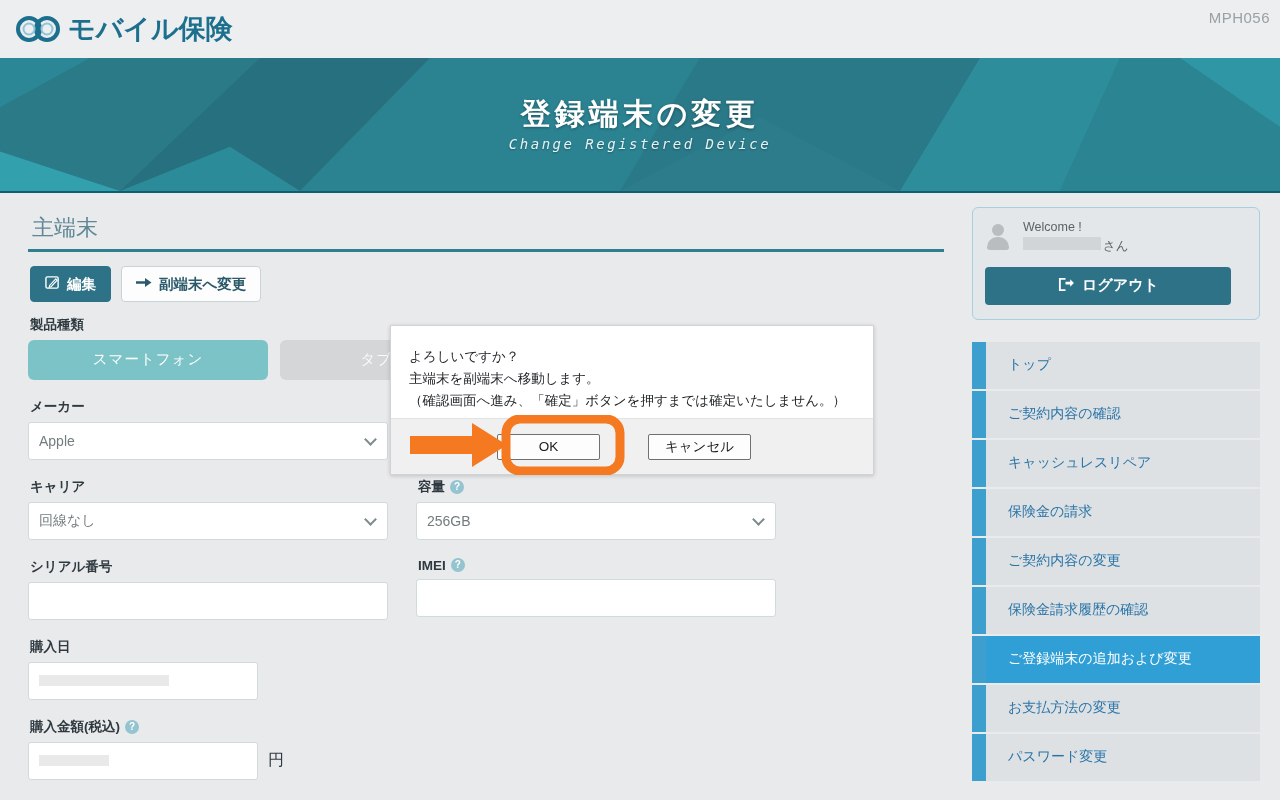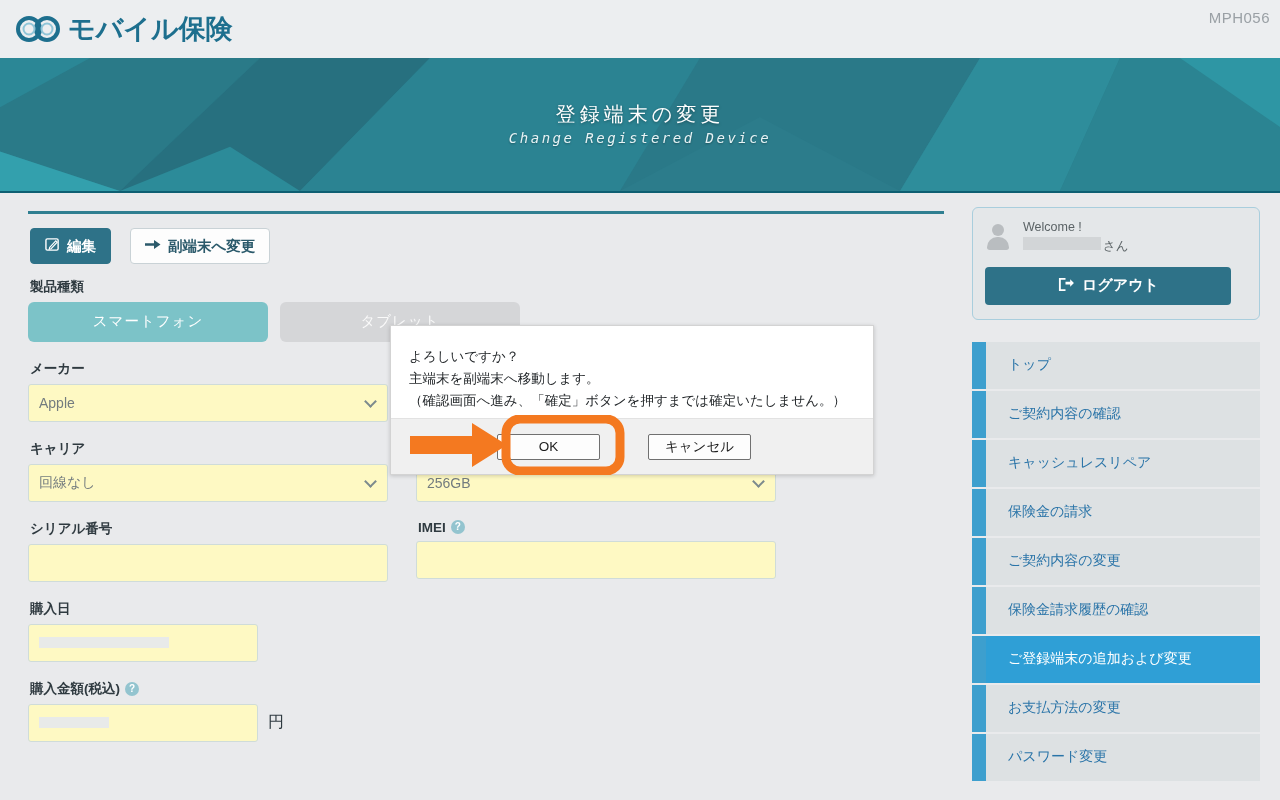--- a/index.html
+++ b/index.html
@@ -27,40 +27,40 @@
     height:135px; position:relative; overflow:hidden;
     background:#2a7e8c;
     border-bottom:2px solid #0e5f72;
   }
   #hero svg { position:absolute; inset:0; width:100%; height:100%; }
   #hero-inner {
     position:relative; z-index:2; height:100%;
     display:flex; flex-direction:column; align-items:center; justify-content:center;
   }
   #hero-title {
-    color:#ffffff; font-size:20px; font-weight:normal; letter-spacing:4px;
+    color:#ffffff; font-size:30px; font-weight:bold; letter-spacing:4px;
     text-shadow:0 1px 3px rgba(0,0,0,.35); line-height:1.15;
   }
   #hero-sub {
     color:#e6f3f5; font-size:14px; font-style:italic; letter-spacing:2.5px;
     margin-top:4px; font-family:"DejaVu Sans Mono", monospace;
     text-shadow:0 1px 2px rgba(0,0,0,.3);
   }
 
   
   #page { display:flex; padding:0; }
   #main { width:960px; padding:18px 30px 0 28px; position:relative; }
   #aside { width:320px; padding:14px 20px 0 12px; }
 
   
   .sec-title { font-size:22px; color:#5f8795; font-weight:normal; margin:2px 0 6px 4px; }
   .sec-rule { height:3px; background:#2f7f91; margin:0 0 14px 0; width:916px; }
 
   
-  .btnrow { display:flex; gap:19px; margin:0 0 14px 2px; }
+  .btnrow { display:flex; gap:10px; margin:0 0 14px 2px; }
   .btn {
     display:inline-flex; align-items:center; gap:7px;
     font-size:14.5px; padding:8px 14px; border-radius:4px; cursor:pointer;
     font-weight:bold; line-height:1;
   }
   .btn-primary { background:#2e7288; color:#fff; border:1px solid #2e7288; }
   .btn-outline { background:#fdfdfd; color:#2b5a6b; border:1px solid #c9d2d6; }
 
   
   .field-label {
@@ -80,21 +80,21 @@
   .seg-btn {
     width:240px; height:40px; border-radius:6px;
     display:flex; align-items:center; justify-content:center;
     font-size:14.5px; color:#fff; letter-spacing:1px;
   }
   .seg-on { background:#7cc3c8; }
   .seg-off { background:#d5d6d8; color:#fafafa; }
 
   .inp, .sel {
     width:360px; height:38px; border:1px solid #cfdcd9;
-    background:#fef9c3; border-radius:3px;
+    background:#ffffff; border-radius:3px;
     font-size:14px; color:#737c7f; padding:0 10px;
     display:flex; align-items:center; margin-bottom:18px;
     position:relative;
   }
   .sel::after {
     content:""; position:absolute; right:12px; top:15px;
     width:7px; height:7px; border-right:2px solid #7c8a8d; border-bottom:2px solid #7c8a8d;
     transform:rotate(45deg); margin-top:-3px;
   }
   .inp.short { width:230px; }
@@ -202,20 +202,21 @@
   <div id="hero-inner">
     <div id="hero-title">登録端末の変更</div>
     <div id="hero-sub">Change Registered Device</div>
   </div>
 </div>
 
 <div id="page">
 
   <div id="main">
 
+    <div class="sec-title">主端末</div>
     <div class="sec-rule"></div>
 
     <div class="btnrow">
       <div class="btn btn-primary">
         <span>
           <svg width="15" height="15" viewBox="0 0 16 16">
             <rect x="1" y="2" width="13" height="12" rx="1.5" fill="none" stroke="#fff" stroke-width="1.5"></rect>
             <path d="M5 11 L11.5 4 L13 5.5 L6.5 12.5 L4.5 13 Z" fill="#2e7288" stroke="#fff" stroke-width="1.2"></path>
           </svg>
         </span>

